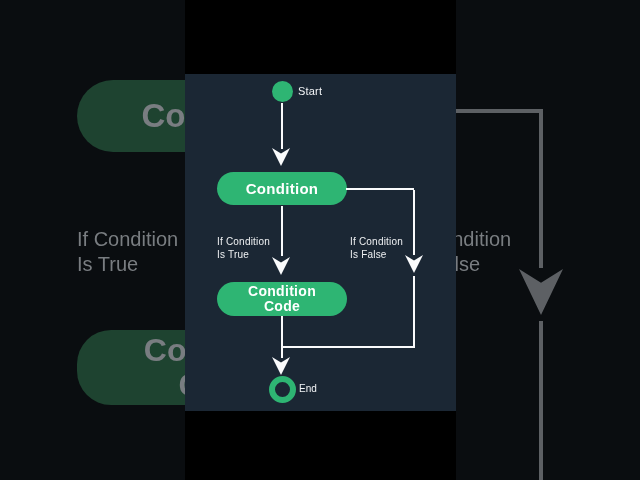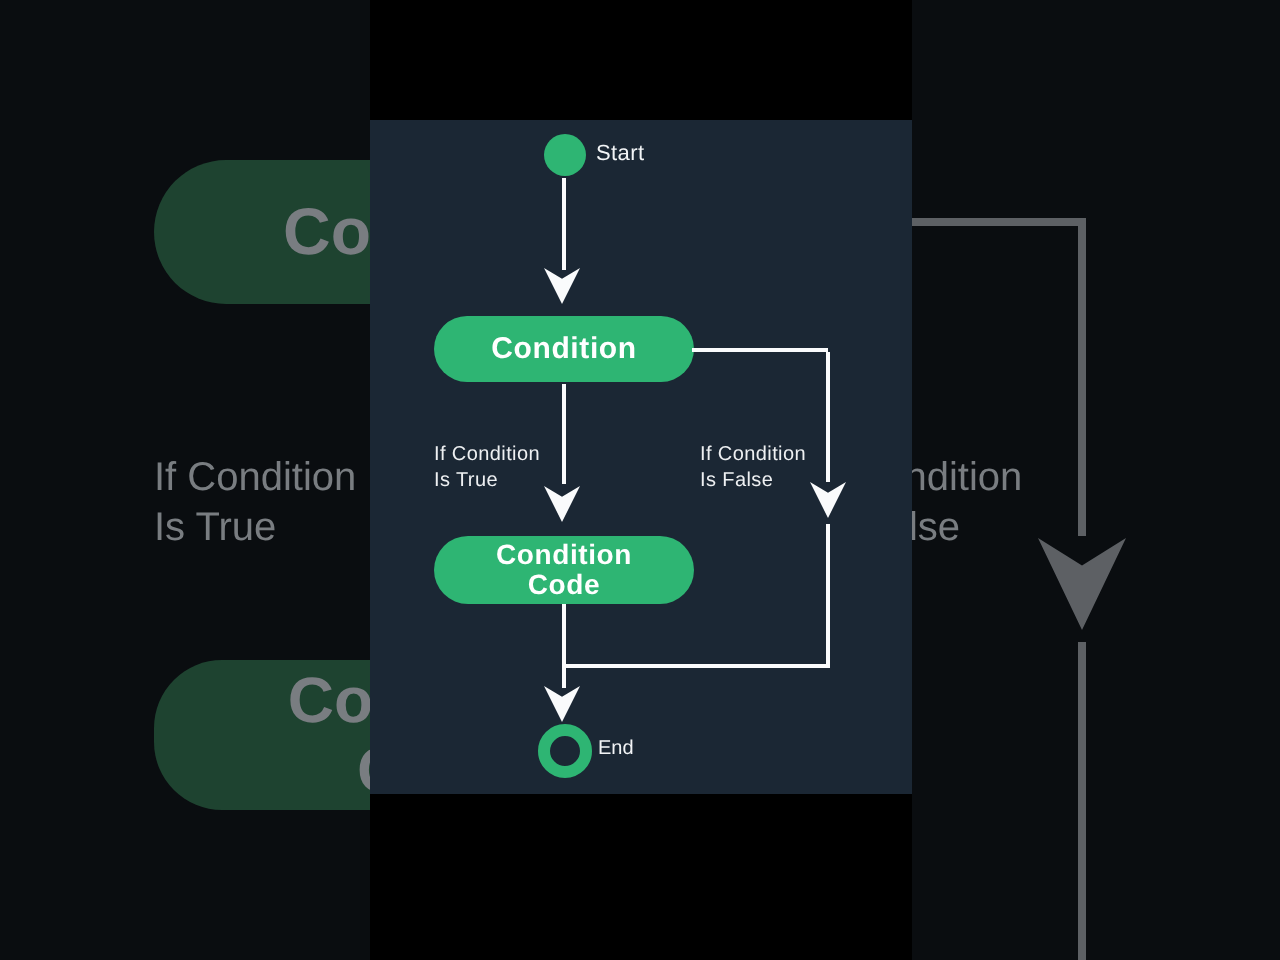--- a/index.html
+++ b/index.html
@@ -22,21 +22,21 @@
   .bg-label-false{left:410px;top:227px;}
   .bg-line{background:var(--dim-line,#5d6064);}
   .bg-hline{left:450px;top:109px;width:93px;height:4px;}
   .bg-vline1{left:539px;top:109px;width:4px;height:159px;}
   .bg-vline2{left:539px;top:321px;width:4px;height:159px;}
   .bg-arrowhead{left:519px;top:269px;width:44px;height:46px;background:var(--dim-line,#5d6064);
     clip-path:polygon(50% 100%,100% 0,50% 30%,0 0);}
 
   
   .center-col{left:185px;top:0;width:271px;height:480px;background:#000;}
-  .panel{left:0;top:60px;width:271px;height:337px;background:var(--navy,#1b2734);overflow:hidden;}
+  .panel{left:0;top:74px;width:271px;height:337px;background:var(--navy,#1b2734);overflow:hidden;}
 
   
   .node-circle{left:87px;top:7px;width:21px;height:21px;border-radius:50%;
     background:var(--green,#2eb573);}
   .start-label{left:113px;top:11px;font-size:11px;color:#f2f4f6;letter-spacing:.2px;}
   .wline{background:var(--line,#fafbfc);}
   .line-start{left:96px;top:29px;width:2px;height:46px;}
   .arrow{width:18px;height:18px;background:var(--line,#fafbfc);
     clip-path:polygon(50% 100%,100% 0,50% 30%,0 0);}
   .arrow-start{left:87px;top:74px;}

